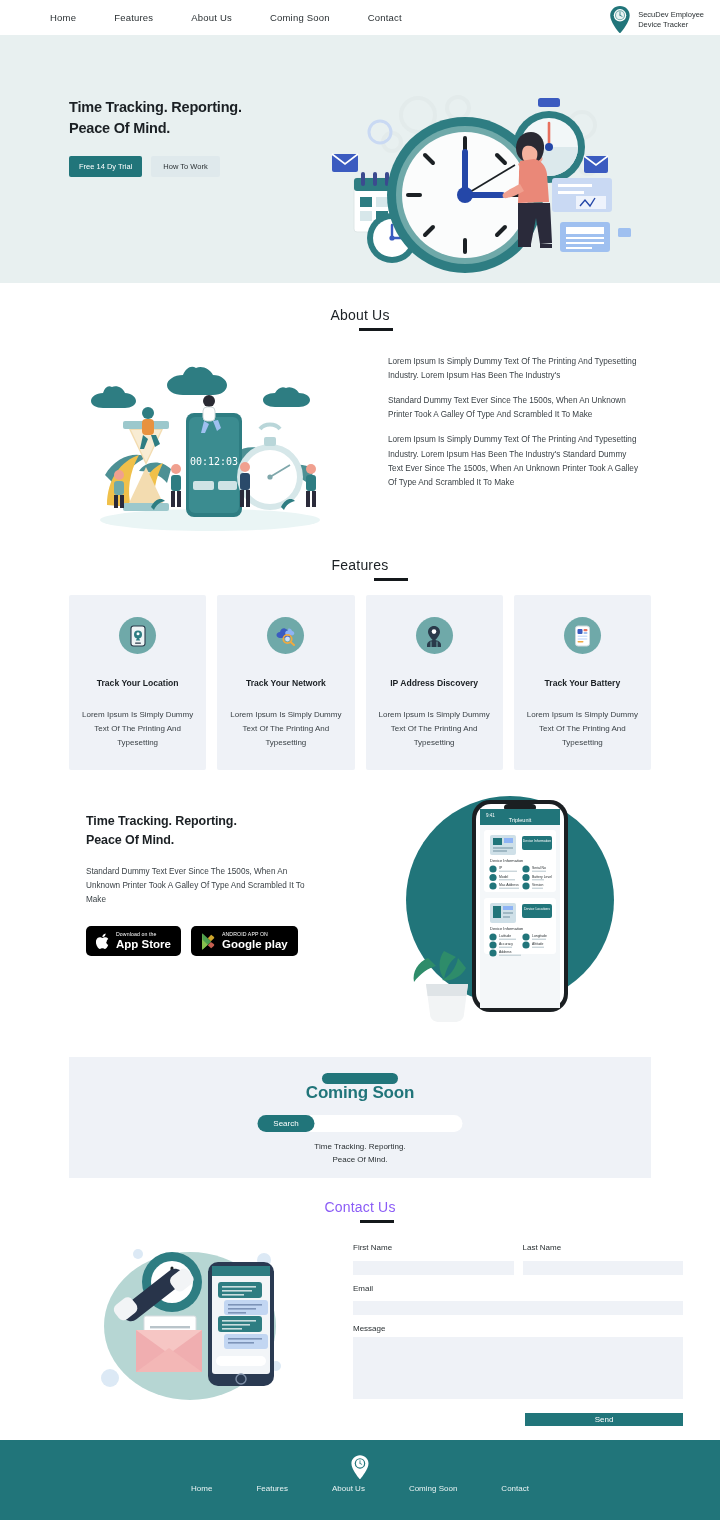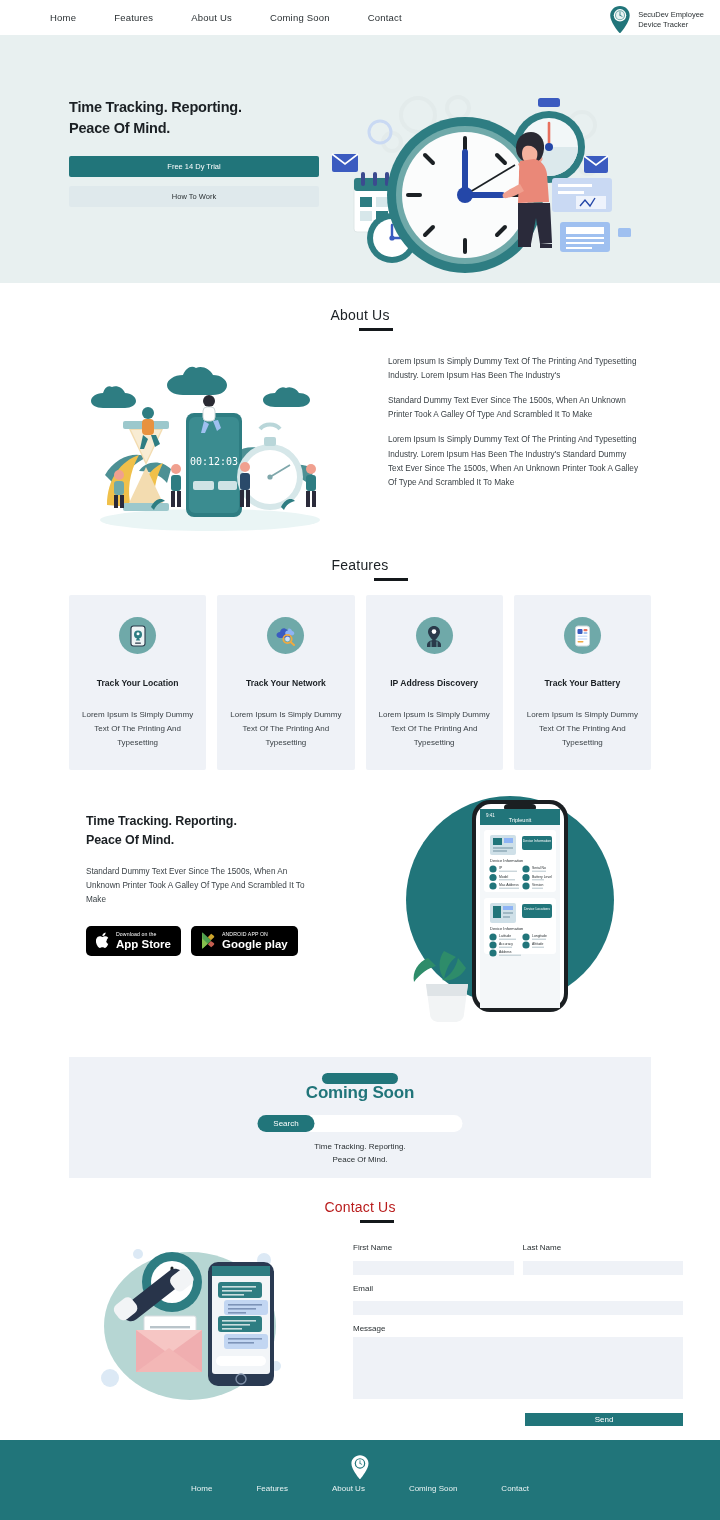--- a/index.html
+++ b/index.html
@@ -27,40 +27,40 @@
   .hero{
     position:absolute; top:35px; left:0; width:720px; height:248px;
     background:#e8f0f0;
   }
   .hero-copy{ position:absolute; left:69px; top:62px; width:250px; }
   .hero-title{
     font-size:14.5px; font-weight:bold; line-height:1.45;
     letter-spacing:-0.2px; color:#1b2024;
   }
   .hero-sub{ margin-top:17px; font-size:8px; line-height:1.65; color:#3b4247; }
-  .hero-btns{ margin-top:17px; display:flex; gap:9px;flex-direction:column; }
+  .hero-btns{ margin-top:17px; display:flex; gap:9px; }
   .btn-primary{
     background:#21757a; color:#fff; font-size:7.5px;
     padding:6px 10px; border:none; border-radius:2px; cursor:pointer;
     white-space:nowrap;
   }
   .btn-ghost{
     background:#dfe9ec; color:#2a3033; font-size:7.5px;
     padding:6px 12px; border:none; border-radius:2px; cursor:pointer;
     white-space:nowrap;
   }
   .hero-art{ position:absolute; left:330px; top:45px; width:330px; height:200px; }
 
   
   .sec-head{ text-align:center; position:relative; }
   .sec-head .t{ font-size:14px; color:#1b2024; letter-spacing:.2px; }
   .sec-head .u{
     width:34px; height:2.5px; background:#14181b; margin:5px auto 0;
   }
-  .sec-head.teal .t{ color:#b91c1c; }
+  .sec-head.teal .t{ color:#8b5cf6; }
 
   
   .about-head{ position:absolute; top:307px; left:0; width:720px; }
   .about-head .u{ margin-left:calc(50% - 1px); }
   .about-art{ position:absolute; left:85px; top:357px; width:250px; height:180px; }
   .about-text{ position:absolute; left:388px; top:355px; width:250px; }
   .about-p{ font-size:8.2px; line-height:1.72; color:#3b4247; margin-bottom:11px; }
   .about-p:last-child{ margin-bottom:0; }
 
   
@@ -87,21 +87,21 @@
 
   
   .promo-copy{ position:absolute; left:86px; top:812px; width:220px; }
   .promo-title{
     font-size:12.5px; font-weight:bold; line-height:1.55;
     letter-spacing:-0.1px; color:#1b2024;
   }
   .promo-sub{ margin-top:14px; font-size:8.2px; line-height:1.72; color:#3b4247; }
   .stores{ margin-top:19px; display:flex; gap:10px; }
   .store{
-    background:#000; border-radius:5px; display:flex; 
+    background:#000; border-radius:5px; display:flex; align-items:center;
     gap:6px; padding:6px 10px; cursor:pointer;
   }
   .store-sm{ font-size:5.2px; color:#fff; line-height:1.1; letter-spacing:.1px; }
   .store-lg{ font-size:11.5px; color:#fff; font-weight:bold; line-height:1.1; }
   .promo-art{ position:absolute; left:400px; top:788px; width:220px; height:238px; }
 
   
   .soon{
     position:absolute; left:69px; top:1057px; width:582px; height:121px;
     background:#eff2f7;

